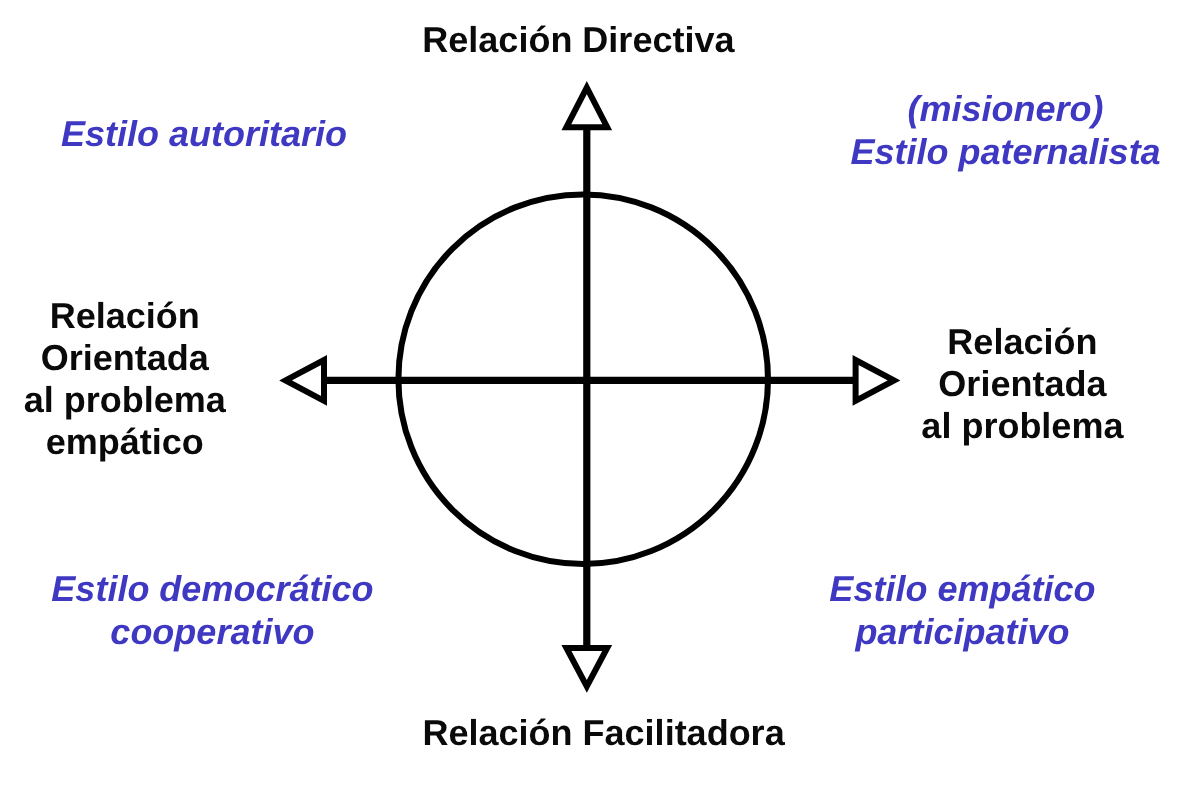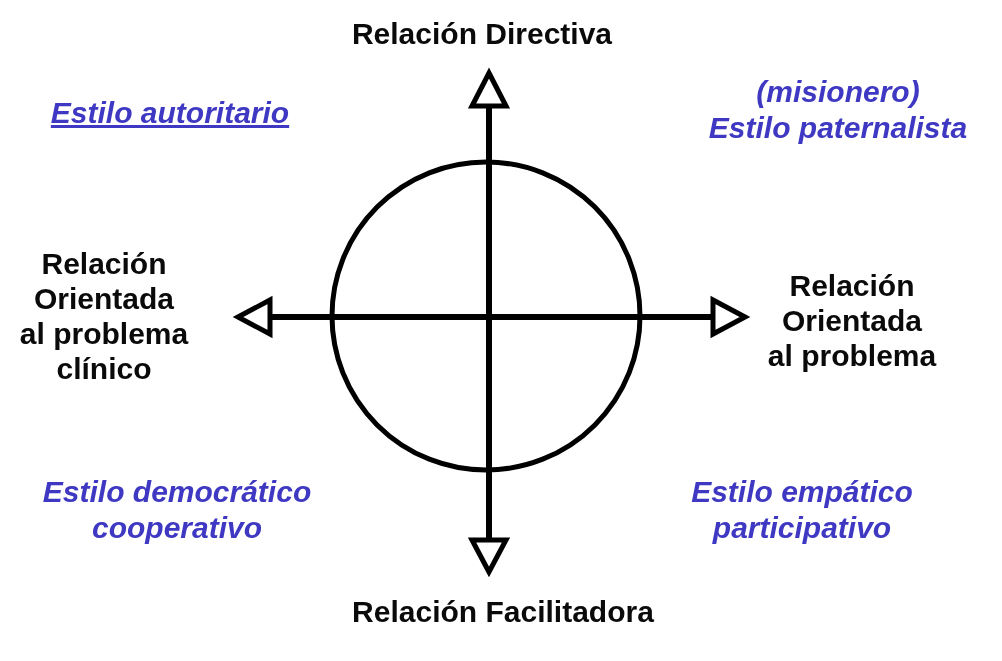--- a/index.html
+++ b/index.html
@@ -45,21 +45,21 @@
     color: var(--style-text, #3e38c2);
     font-weight: 700;
     font-style: italic;
     font-size: 30px;
     line-height: 36px;
   }
   .pos-top-title      { left: 482px; top: 16px; }
   .pos-bottom-title   { left: 503px; top: 594px; }
   .pos-left-label     { left: 104px; top: 246px; }
   .pos-right-label    { left: 852px; top: 268px; }
-  .pos-estilo-autoritario   { left: 170px; top: 95px; text-decoration: underline; }
+  .pos-estilo-autoritario   { left: 170px; top: 95px; }
   .pos-estilo-paternalista  { left: 838px; top: 74px; }
   .pos-estilo-democratico   { left: 177px; top: 474px; }
   .pos-estilo-empatico      { left: 802px; top: 474px; }
 </style>
 </head>
 <body>
 
 <div class="stage">
 
   <svg class="axes" width="1002" height="661" viewBox="0 0 1002 661">
@@ -73,21 +73,21 @@
   </svg>
 
   <div class="lbl axis-text pos-top-title">Relación Directiva</div>
 
   <div class="lbl axis-text pos-bottom-title">Relación Facilitadora</div>
 
   <div class="lbl axis-text pos-left-label">
     <div>Relación</div>
     <div>Orientada</div>
     <div>al problema</div>
-    <div>clínico</div>
+    <div>empático</div>
   </div>
 
   <div class="lbl axis-text pos-right-label">
     <div>Relación</div>
     <div>Orientada</div>
     <div>al problema</div>
   </div>
 
   <div class="lbl style-text pos-estilo-autoritario">Estilo autoritario</div>
 

